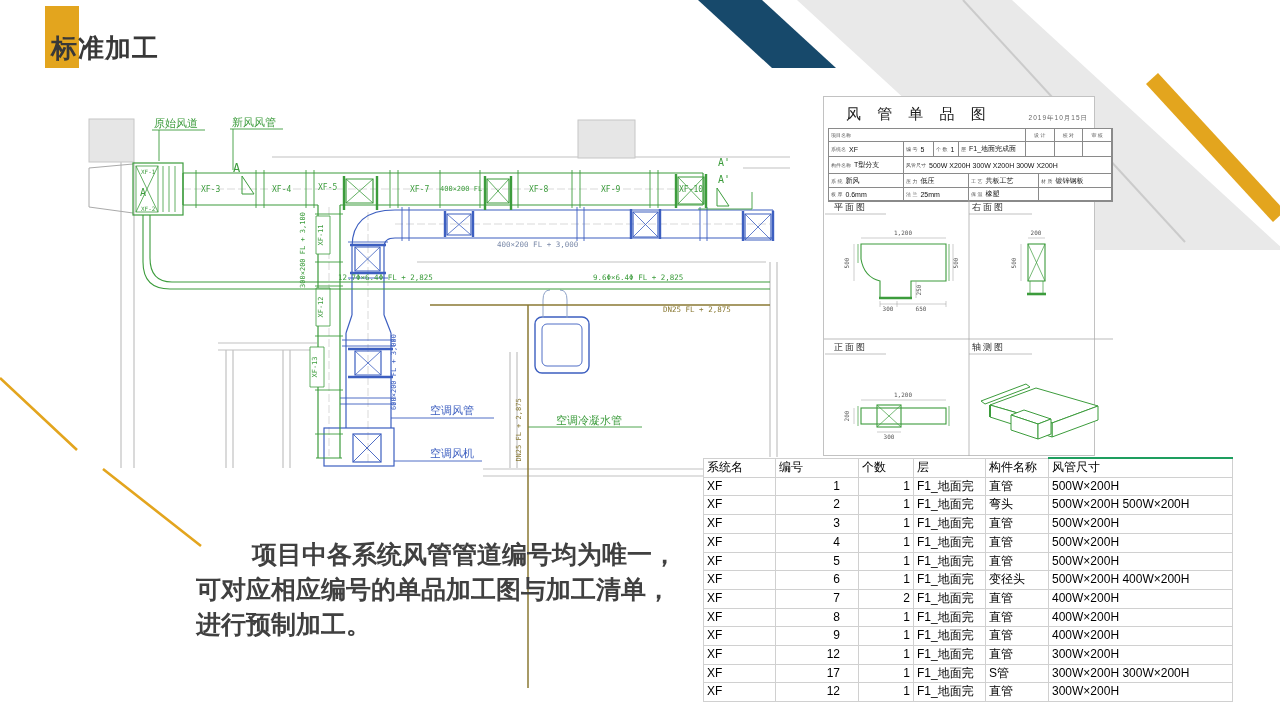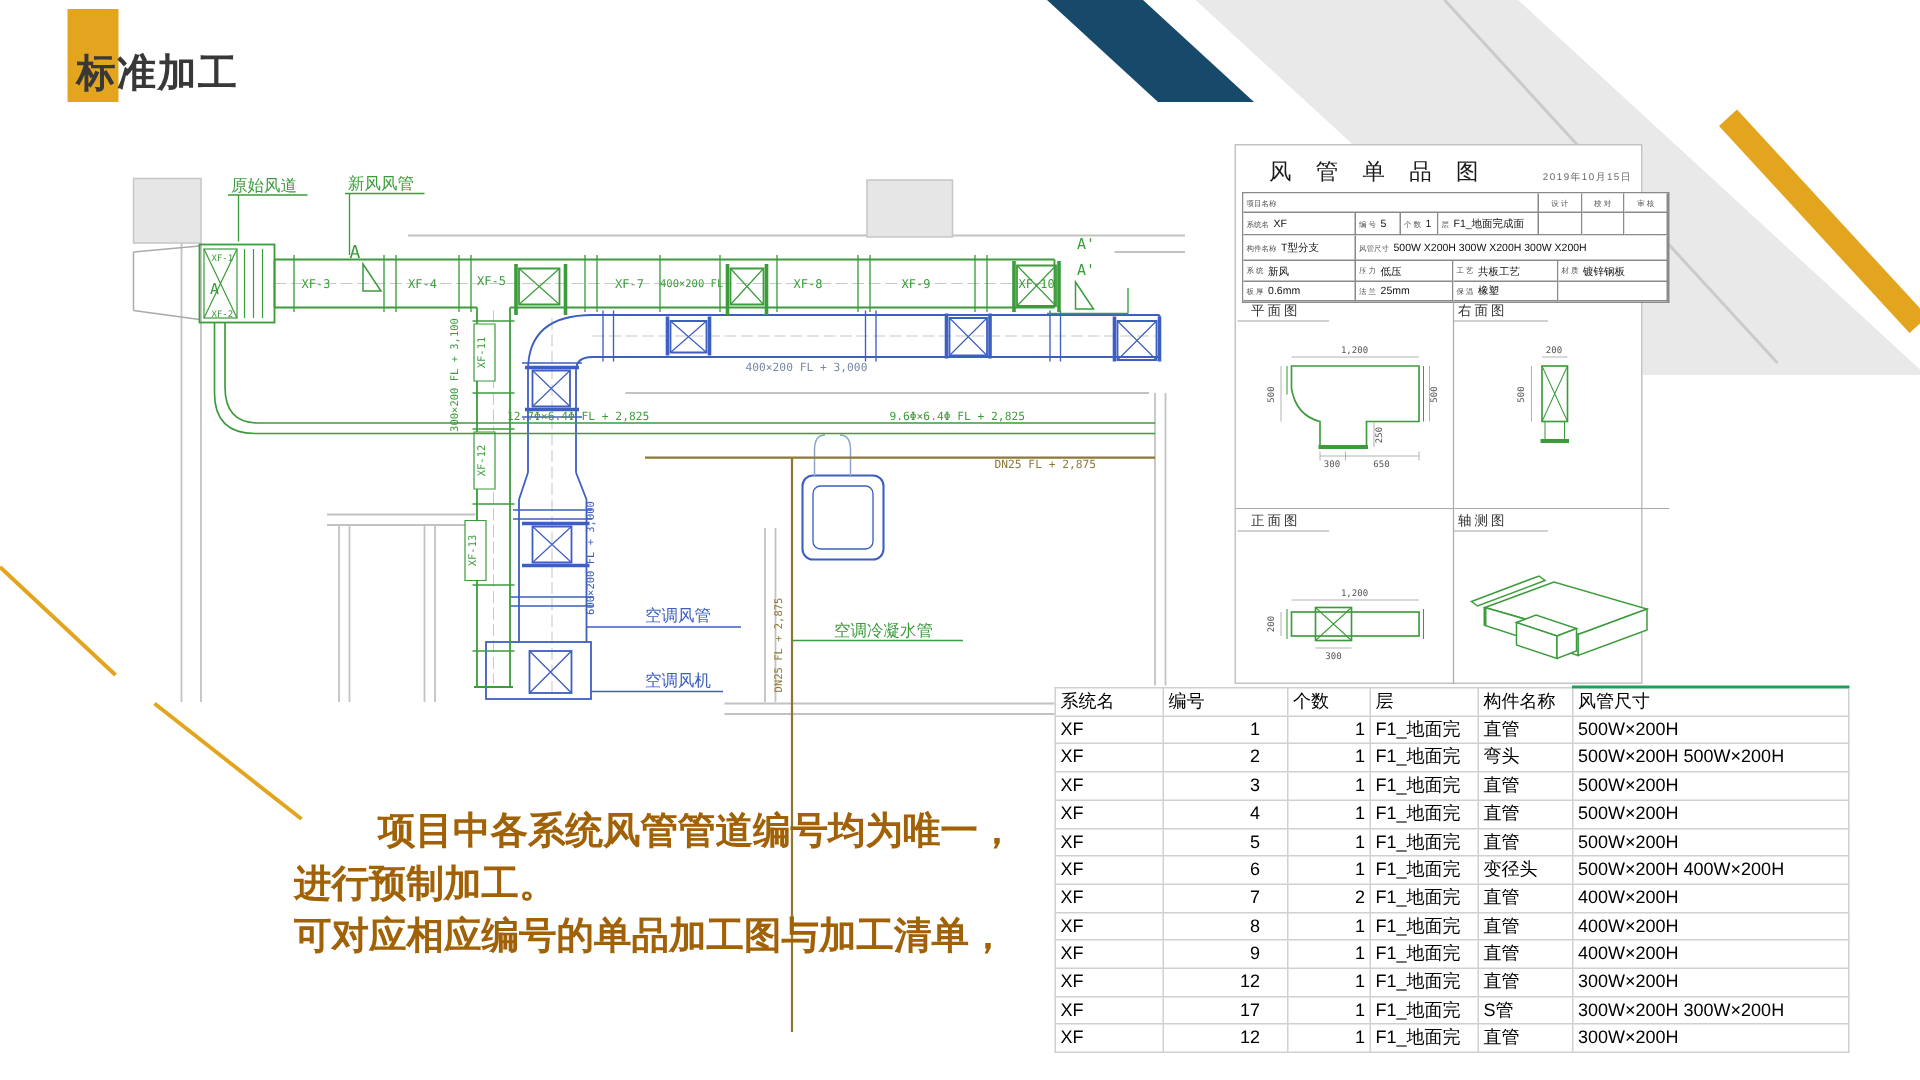--- a/index.html
+++ b/index.html
@@ -8,21 +8,21 @@
   svg{display:block;}
   
   #decor{position:absolute;left:0;top:0;z-index:1;}
   #cad{position:absolute;left:0;top:0;z-index:2;}
   
   #title-accent{position:absolute;left:45px;top:6px;width:34px;height:62px;z-index:4;}
   #page-title{position:absolute;left:51px;top:31px;z-index:5;font-size:26px;font-weight:bold;
               color:#383838;letter-spacing:1px;text-align:center;}
   
   #body-text{position:absolute;left:196px;top:537px;width:520px;z-index:5;font-size:25px;
-             font-weight:bold;color:#a16207;line-height:35px;}
+             font-weight:bold;color:#404040;line-height:35px;}
   #body-text .indent{text-indent:56px;}
   
   #panel{position:absolute;left:796px;top:96px;width:272px;height:360px;background:#fff;
          border:1px solid #c2c2c2;z-index:3;box-sizing:border-box;margin-left:27px;}
   #panel-title{position:absolute;left:22px;top:8px;font-size:15px;letter-spacing:6px;color:#1a1a1a;}
   #panel-date{position:absolute;right:6px;top:17px;font-size:6.5px;color:#666;letter-spacing:1px;}
   #tb{position:absolute;left:4px;top:31px;width:283px;height:72px;border:1px solid #8a8a8a;box-sizing:content-box;}
   .cell{position:absolute;border-right:1px solid #8a8a8a;border-bottom:1px solid #8a8a8a;
         box-sizing:border-box;display:flex;align-items:center;gap:3px;padding-left:2px;overflow:hidden;background:#fff;}
   .lbl{font-size:5px;color:#555;white-space:nowrap;flex:none;}
@@ -406,17 +406,17 @@
           <td>直管</td>
           <td>300W×200H</td>
         </tr>
       </tbody>
   </table>
 
   <div id="title-accent" style="background: rgb(227, 165, 30);"></div>
   <div id="page-title">标准加工</div>
   <div id="body-text">
     <div class="indent">项目中各系统风管管道编号均为唯一，</div>
+    <div>可对应相应编号的单品加工图与加工清单，</div>
     <div>进行预制加工。</div>
-    <div>可对应相应编号的单品加工图与加工清单，</div>
   </div>
 
 </div>
 
 </body></html>

